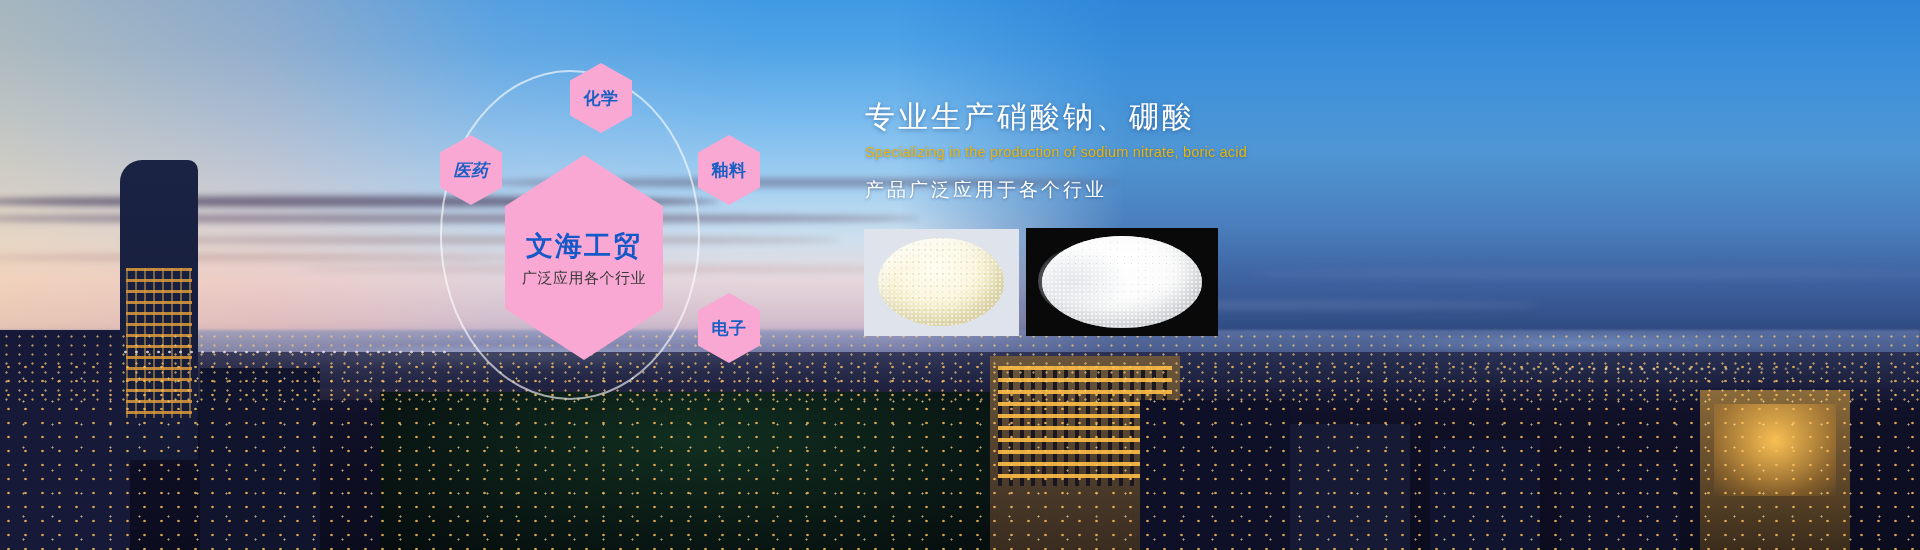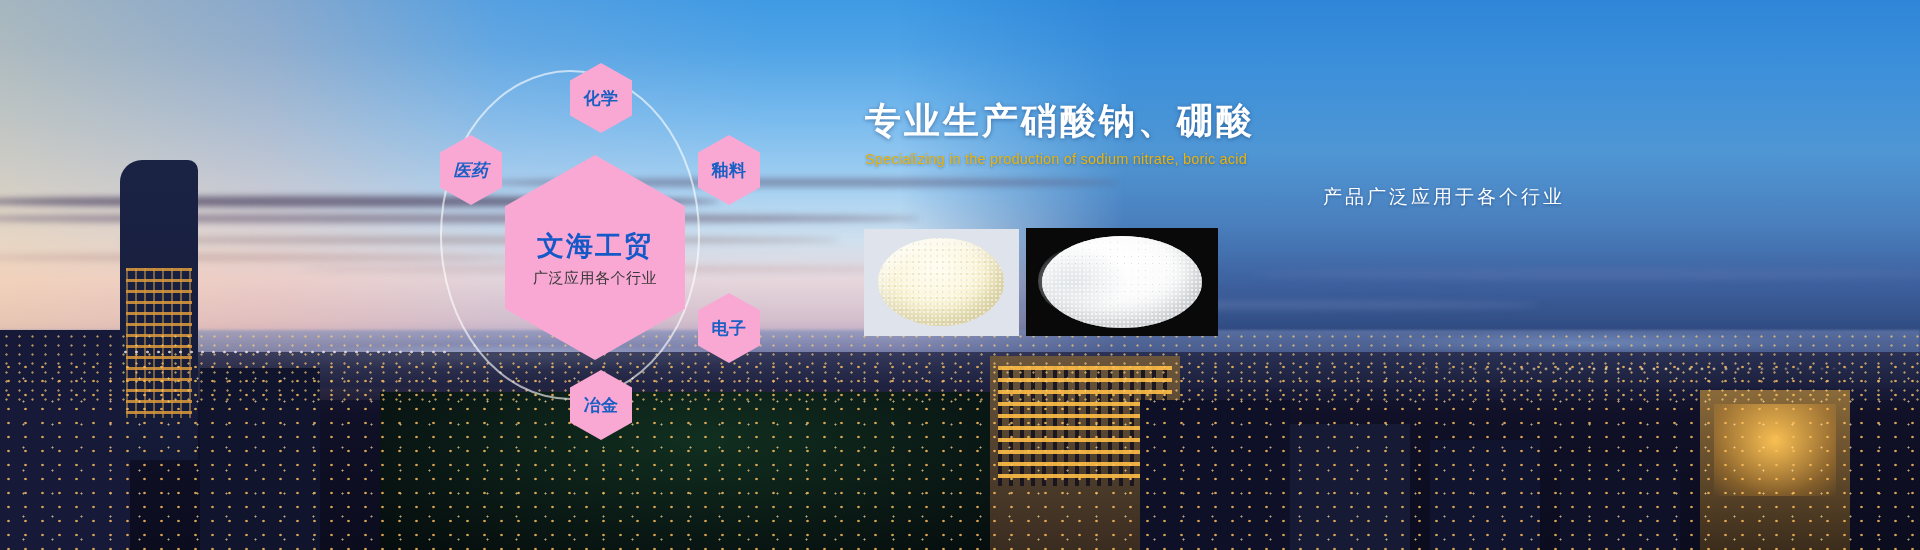--- a/index.html
+++ b/index.html
@@ -161,52 +161,51 @@
     display:flex; align-items:center; justify-content:center;
     background:#f9a8d4;
     clip-path: polygon(50% 0%, 100% 25%, 100% 75%, 50% 100%, 0% 75%, 0% 25%);
     text-align:center;
   }
   .hex-sm {
     width:62px; height:70px;
     font-size:17px; font-weight:bold; color:#1a5fc4; letter-spacing:.5px;
   }
   .hex-center {
-    width:180px; height:205px;
+    width:158px; height:205px;
     left:85px; top:130px;
     flex-direction:column; gap:5px;
   }
   .hex-center .title { font-size:27px; font-weight:bold; color:#1559c8; letter-spacing:2px; }
   .hex-center .sub   { font-size:15px; color:#3a3a3a; letter-spacing:.5px; }
 
   .hx-chem  { left:150px; top:38px; }
   .hx-glaze { left:278px; top:110px; }
   .hx-elec  { left:278px; top:268px; }
   .hx-metal { left:150px; top:345px; }
   .hx-glass { left:20px;  top:268px; }
   .hx-med   { left:20px;  top:110px;font-style:italic; }
 
   
   .right-text { position:absolute; left:865px; top:98px; width:700px; }
   .headline {
-    font-size:36px; font-weight:bold; color:#ffffff;
+    font-size:30px; font-weight:normal; color:#ffffff;
     letter-spacing:3px; line-height:1.25;
     text-shadow:0 1px 4px rgba(10,40,90,.45);
   }
   .subline-en {
     margin-top:8px;
     font-size:14.5px; color:#eab308; letter-spacing:.2px;
     text-shadow:0 1px 3px rgba(10,40,90,.4);
   }
   .subline-cn {
     margin-top:17px;
     font-family:"Liberation Serif", serif;
     font-size:19px; color:#ffffff; letter-spacing:3px;
     text-shadow:0 1px 3px rgba(10,40,90,.45);
-    text-align:right;
   }
 
   
   .photo { position:absolute; overflow:hidden; }
   .photo-1 { left:864px; top:229px; width:155px; height:107px; background:#dfe4ec; }
   .photo-2 { left:1026px;top:228px; width:192px; height:108px; background:#090909; }
 
   .powder {
     position:absolute; border-radius:50%;
   }
@@ -297,23 +296,20 @@
 
     <div class="hex hex-sm hx-chem">
       <span>化学</span>
     </div>
     <div class="hex hex-sm hx-elec">
       <span>电子</span>
     </div>
     <div class="hex hex-sm hx-glaze">
       <span>釉料</span>
     </div>
-    <div class="hex hex-sm hx-metal">
-      <span>冶金</span>
-    </div>
     <div class="hex hex-sm hx-med">
       <span>医药</span>
     </div>
   </div>
 
   <div class="right-text">
     <div class="headline">专业生产硝酸钠、硼酸</div>
     <div class="subline-en">Specializing in the production of sodium nitrate, boric acid</div>
     <div class="subline-cn">产品广泛应用于各个行业</div>
   </div>

